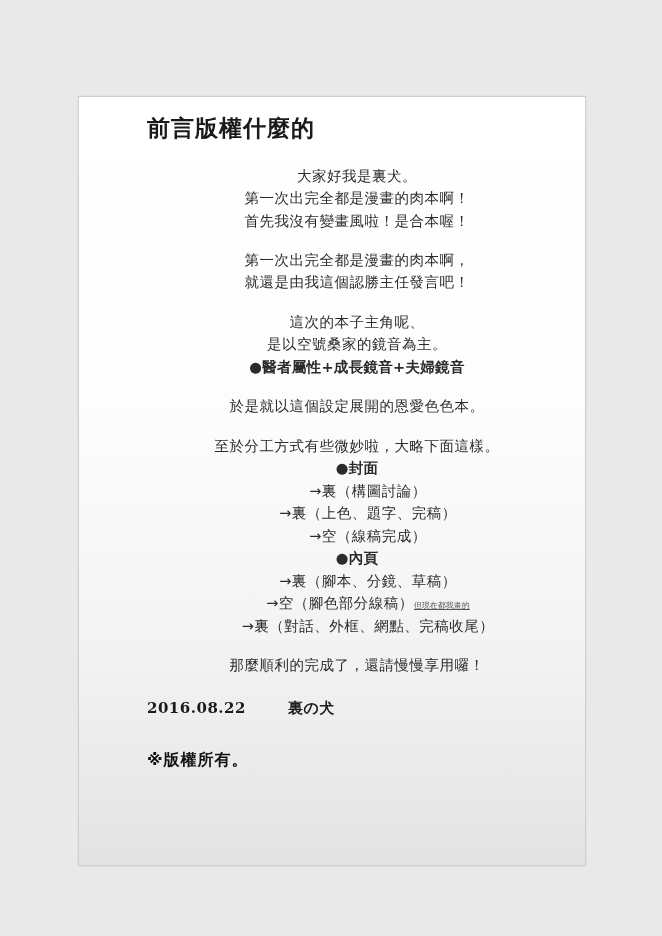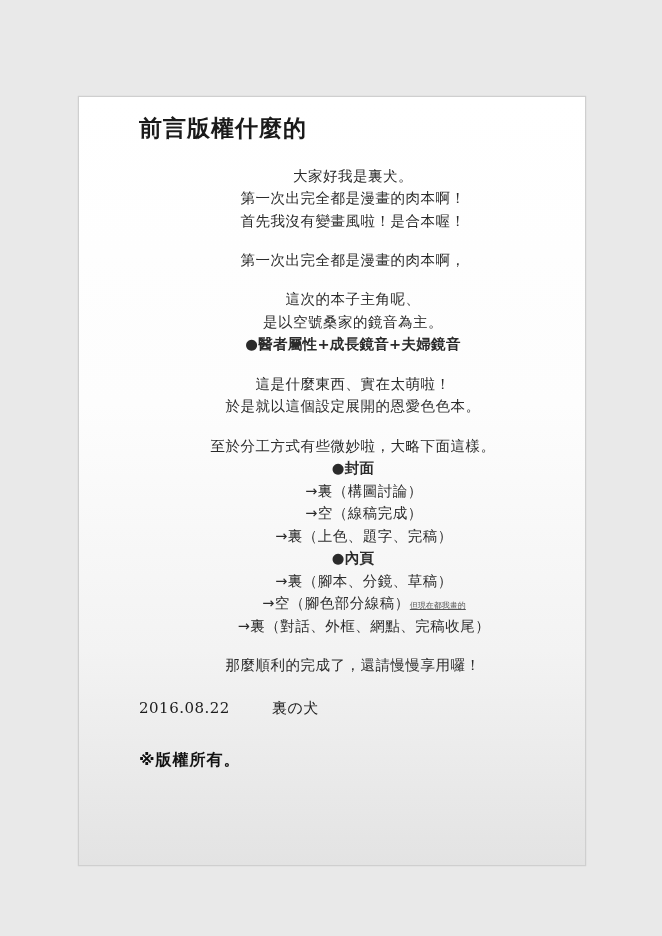--- a/index.html
+++ b/index.html
@@ -25,21 +25,21 @@
     top: 96px;
     width: 506px;
     height: 768px;
     background: linear-gradient(180deg, #ffffff 0%, #fdfdfd 40%, #f3f3f3 72%, #e3e3e3 100%);
     border: 1px solid #cfcfcf;
     box-shadow: 0 0 1px rgba(0,0,0,0.15);
     overflow: hidden;
   }
   .content {
     position: absolute;
-    left: 60px;
+    left: 68px;
     top: 18px;
     right: 18px;
   }
   .doc-title {
     font-family: "DejaVu Sans", sans-serif;
     font-size: 23px;
     font-weight: bold;
     color: #1a1a1a;
     letter-spacing: 1px;
     margin: 0 0 22px 0;
@@ -68,21 +68,21 @@
   .tiny {
     font-size: 8px;
     letter-spacing: 0;
     color: #555;
     text-decoration: underline;
   }
   .sig {
     margin-top: 22px;
     margin-bottom: 30px;
     font-size: 15px;
-    font-weight: normal;
+    font-weight: bold;
     color: #1c1c1c;
     font-family: "DejaVu Serif", serif;
     letter-spacing: 0.5px;
   }
   .sig .date { display: inline-block; }
   .sig .name { display: inline-block; margin-left: 42px; font-family: "DejaVu Sans", sans-serif; }
   .notice {
     font-size: 16px;
     font-weight: bold;
     color: #111;
@@ -101,39 +101,39 @@
       <h1 class="doc-title">前言版權什麼的</h1>
 
       <div class="para">
         <span class="line">大家好我是裏犬。</span>
         <span class="line">第一次出完全都是漫畫的肉本啊！</span>
         <span class="line">首先我沒有變畫風啦！是合本喔！</span>
       </div>
 
       <div class="para">
         <span class="line">第一次出完全都是漫畫的肉本啊，</span>
+        <span class="line">就還是由我這個認勝主任發言吧！</span>
       </div>
 
       <div class="para">
         <span class="line">這次的本子主角呢、</span>
         <span class="line">是以空號桑家的鏡音為主。</span>
         <span class="line bold">●醫者屬性+成長鏡音+夫婦鏡音</span>
       </div>
 
       <div class="para">
-        <span class="line">這是什麼東西、實在太萌啦！</span>
         <span class="line">於是就以這個設定展開的恩愛色色本。</span>
       </div>
 
       <div class="para">
         <span class="line">至於分工方式有些微妙啦，大略下面這樣。</span>
         <span class="line bold">●封面</span>
         <span class="line indent1">→裏（構圖討論）</span>
+        <span class="line indent1">→裏（上色、題字、完稿）</span>
         <span class="line indent1">→空（線稿完成）</span>
-        <span class="line indent1">→裏（上色、題字、完稿）</span>
         <span class="line bold">●內頁</span>
         <span class="line indent1">→裏（腳本、分鏡、草稿）</span>
         <span class="line indent1"><span>→空（腳色部分線稿）</span><span class="tiny">但現在都我畫的</span></span>
         <span class="line indent1">→裏（對話、外框、網點、完稿收尾）</span>
       </div>
 
 
       <div class="para">
         <span class="line">那麼順利的完成了，還請慢慢享用囉！</span>
       </div>

